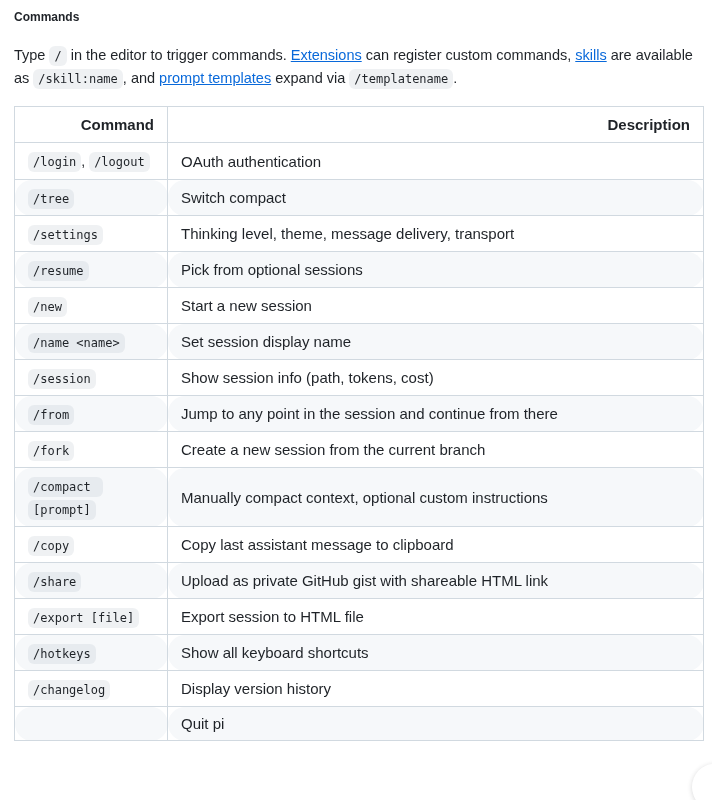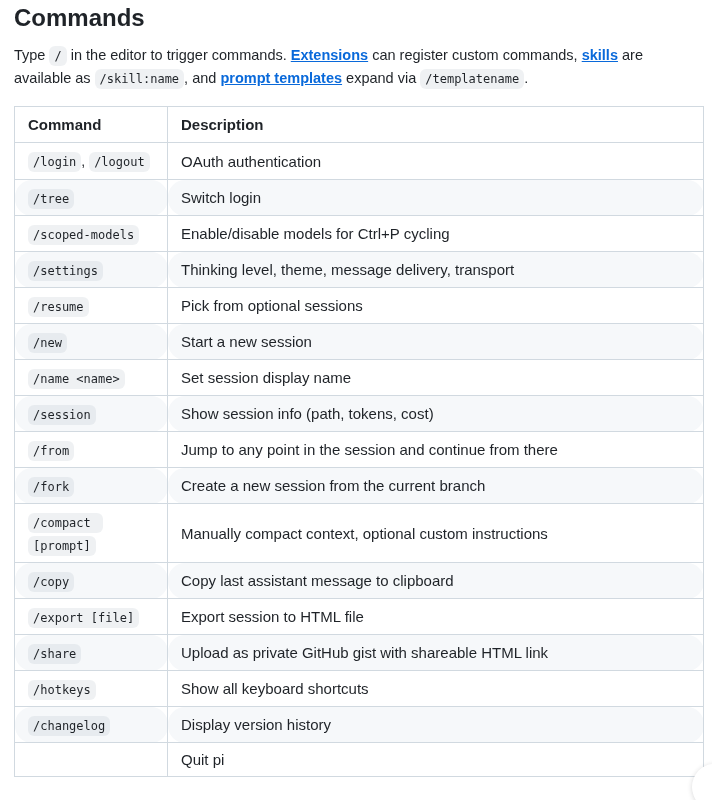--- a/index.html
+++ b/index.html
@@ -11,36 +11,35 @@
     height: 800px;
     overflow: hidden;
     font-family: "Liberation Sans", sans-serif;
     color: #1f2328;
     position: relative;
   }
   .page {
     padding: 5px 9px 0 14px;
   }
   h2.page-title {
-    font-size: 24px;
+    font-size: 12px;
     line-height: 25px;
     font-weight: 700;
     margin: 0 0 14px 0;
   }
   p.intro {
     font-size: 14.5px;
     line-height: 23px;
     margin: 0 0 16px 0;
     max-width: 689px;
   }
   a.doc-link {
     color: #0969da;
     text-decoration: underline;
     cursor: pointer;
-    font-weight: bold;
   }
   code.inline-code {
     font-family: "DejaVu Sans Mono", "Liberation Mono", monospace;
     font-size: 12px;
     line-height: 1;
     background: rgba(175,184,193,0.2);
     border-radius: 6px;
     padding: 3px 5px;
     white-space: pre-wrap;
     -webkit-box-decoration-break: clone;
@@ -54,21 +53,21 @@
   }
   .cmd-table col.c1 { width: 153px; }
   .cmd-table col.c2 { width: 536px; }
   .cmd-table th, .cmd-table td {
     border: 1px solid #d1d9e0;
     padding: 6px 13px;
     vertical-align: middle;
     text-align: left;
   }
   .cmd-table th {
-    text-align: left;
+    text-align: right;
     font-weight: 700;
     padding: 8px 13px;
     line-height: 19px;
   }
   .cmd-table td {
     line-height: 21px;
     border-radius: 17px;
   }
   .cmd-table td.cmd-cell {
     line-height: 23px;
@@ -109,25 +108,21 @@
         <th>Description</th>
       </tr>
     </thead>
     <tbody id="cmd-tbody">
         <tr>
           <td class="cmd-cell"><code class="inline-code">/login</code><span class="cmd-sep">, </span><code class="inline-code">/logout</code></td>
           <td>OAuth authentication</td>
         </tr>
         <tr>
           <td class="cmd-cell"><code class="inline-code">/tree</code></td>
-          <td>Switch login</td>
-        </tr>
-        <tr>
-          <td class="cmd-cell"><code class="inline-code">/scoped-models</code></td>
-          <td>Enable/disable models for Ctrl+P cycling</td>
+          <td>Switch compact</td>
         </tr>
         <tr>
           <td class="cmd-cell"><code class="inline-code">/settings</code></td>
           <td>Thinking level, theme, message delivery, transport</td>
         </tr>
         <tr>
           <td class="cmd-cell"><code class="inline-code">/resume</code></td>
           <td>Pick from optional sessions</td>
         </tr>
         <tr>
@@ -152,26 +147,26 @@
         </tr>
         <tr>
           <td class="cmd-cell"><code class="inline-code">/compact [prompt]</code></td>
           <td>Manually compact context, optional custom instructions</td>
         </tr>
         <tr>
           <td class="cmd-cell"><code class="inline-code">/copy</code></td>
           <td>Copy last assistant message to clipboard</td>
         </tr>
         <tr>
+          <td class="cmd-cell"><code class="inline-code">/share</code></td>
+          <td>Upload as private GitHub gist with shareable HTML link</td>
+        </tr>
+        <tr>
           <td class="cmd-cell"><code class="inline-code">/export [file]</code></td>
           <td>Export session to HTML file</td>
-        </tr>
-        <tr>
-          <td class="cmd-cell"><code class="inline-code">/share</code></td>
-          <td>Upload as private GitHub gist with shareable HTML link</td>
         </tr>
         <tr>
           <td class="cmd-cell"><code class="inline-code">/hotkeys</code></td>
           <td>Show all keyboard shortcuts</td>
         </tr>
         <tr>
           <td class="cmd-cell"><code class="inline-code">/changelog</code></td>
           <td>Display version history</td>
         </tr>
         <tr>

